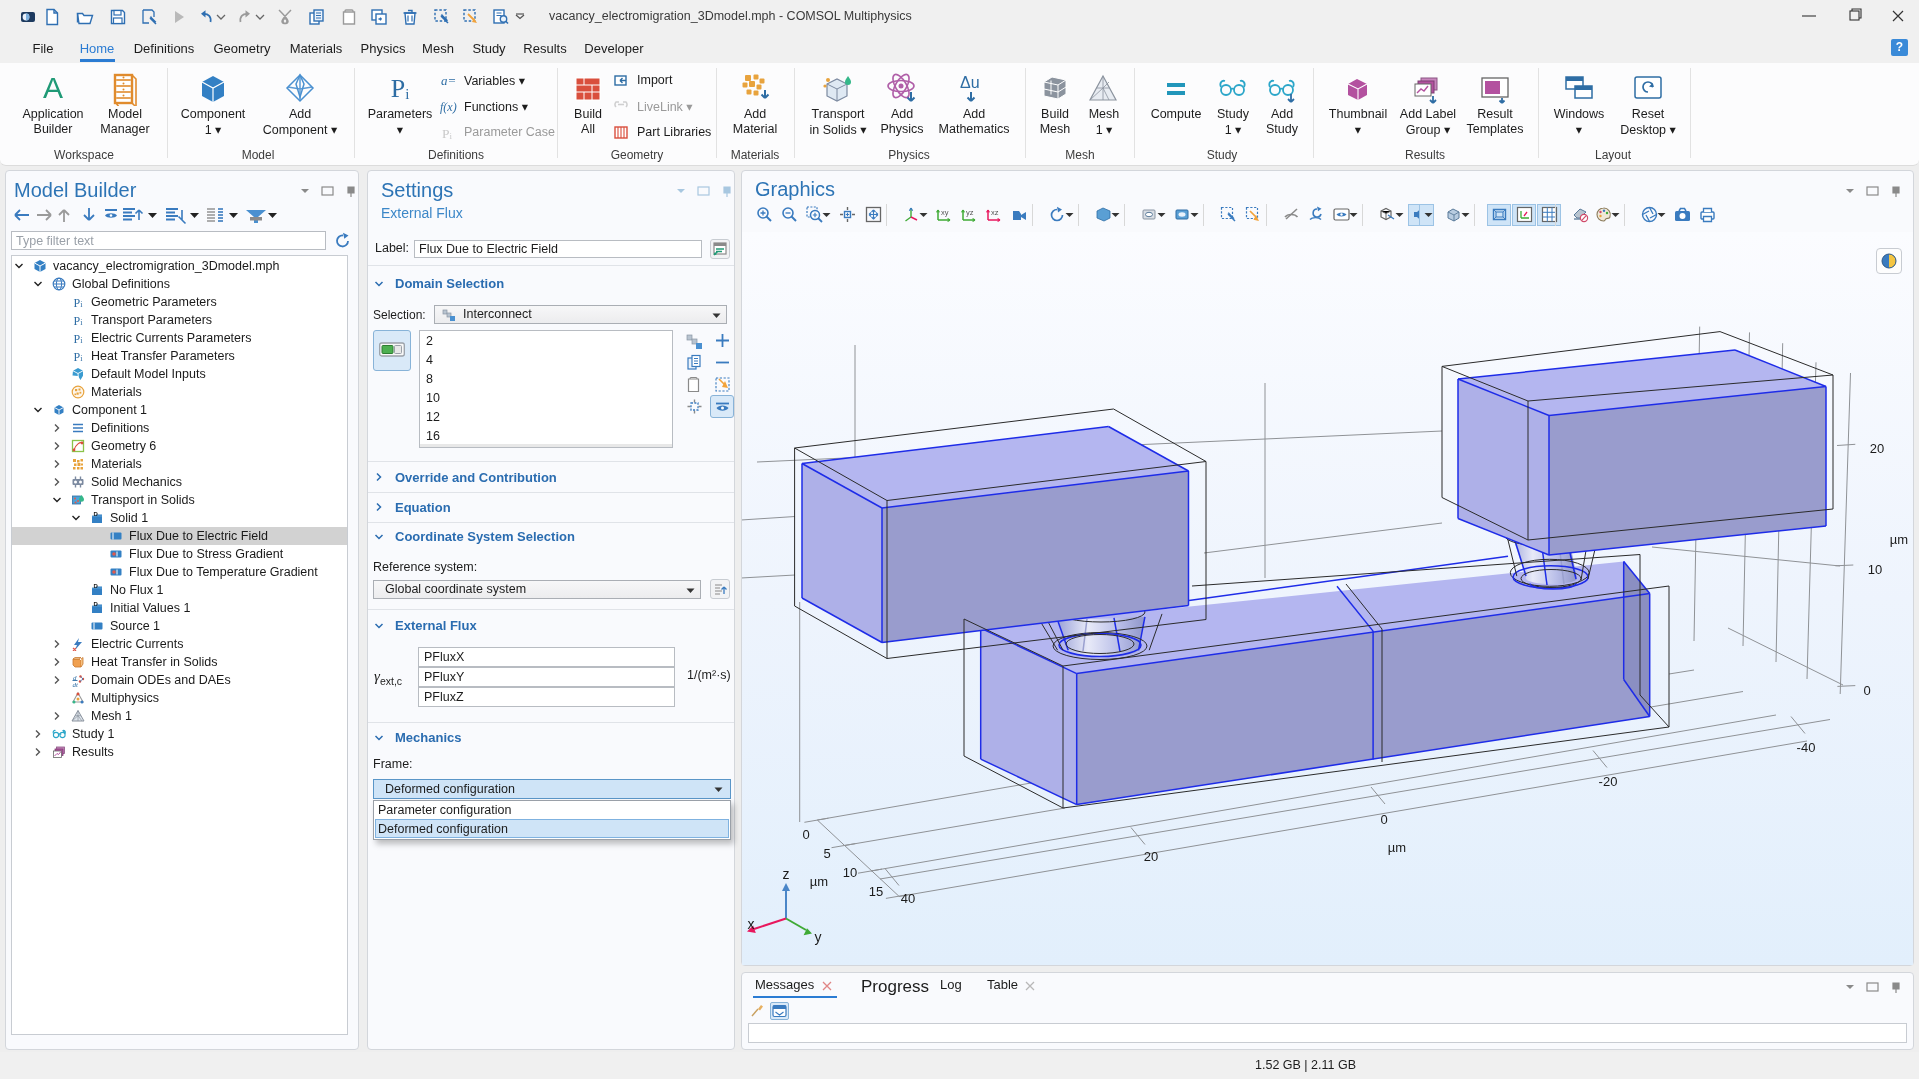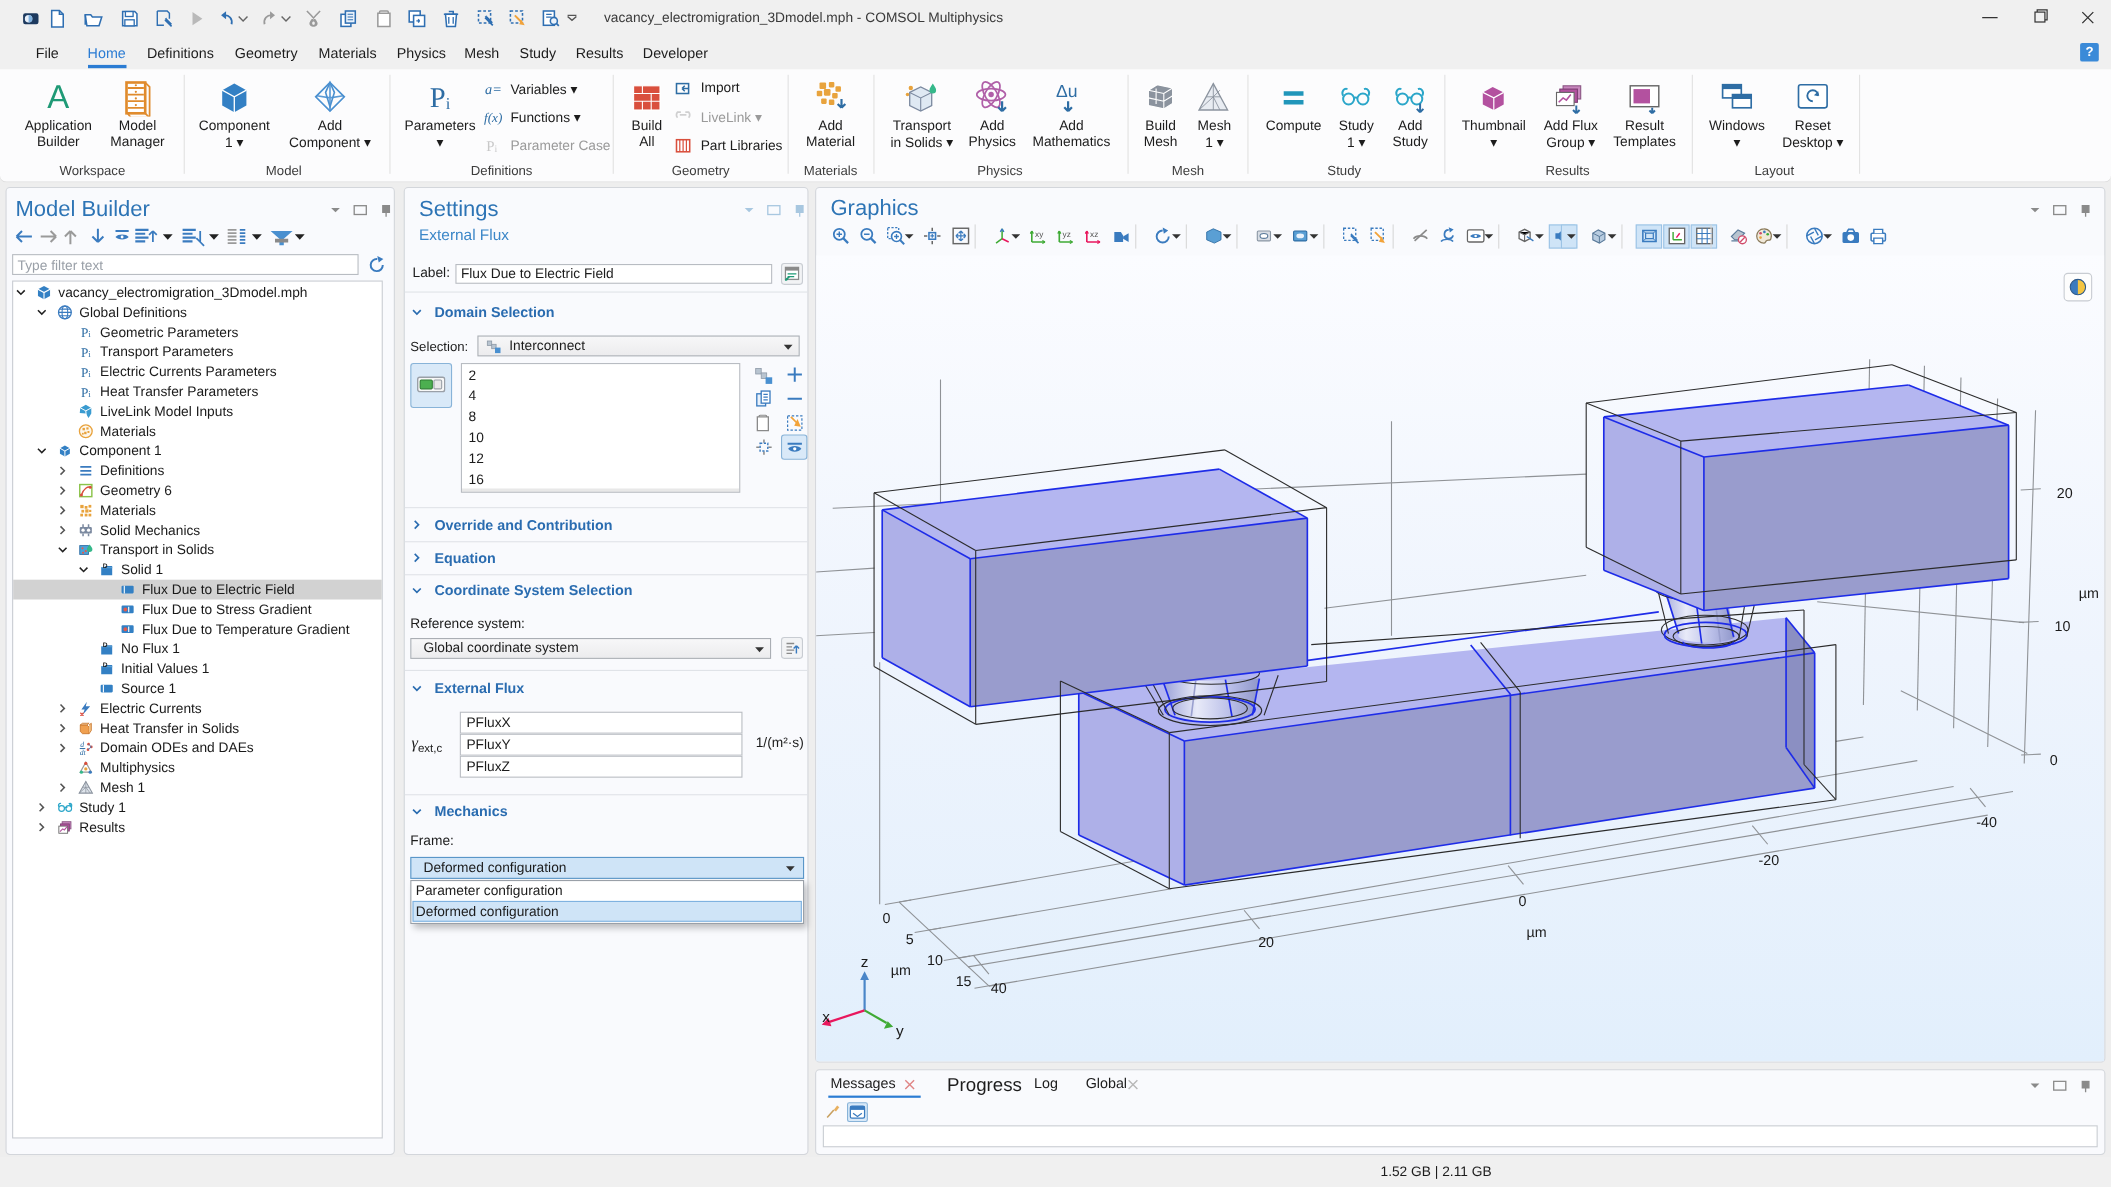--- a/index.html
+++ b/index.html
@@ -296,21 +296,21 @@
   </svg>
 <div class="tb" style="left:1358px;top:107px;transform:translateX(-50%)">Thumbnail</div>
 <div class="tb" style="left:1358px;top:122px;transform:translateX(-50%)">▾</div>
 <svg class="abs" style="left:1411px;top:72px" width="34" height="34" viewBox="0 0 34 34">
     <rect x="10" y="6" width="16" height="12" fill="#c886bd" stroke="#8a5583" stroke-width="1"></rect>
     <rect x="7" y="9" width="16" height="12" fill="#b3519f" stroke="#7c3f73" stroke-width="1"></rect>
     <rect x="4" y="12" width="16" height="12" fill="#fff" stroke="#666" stroke-width="1"></rect>
     <path d="M6 21l4-4 3 2 4-5" stroke="#b3519f" stroke-width="1.4" fill="none"></path>
     <path d="M22 24v7m0 0l-3-3m3 3l3-3" stroke="#2e6da4" stroke-width="1.8" fill="none"></path>
   </svg>
-<div class="tb" style="left:1428px;top:107px;transform:translateX(-50%)">Add Flux</div>
+<div class="tb" style="left:1428px;top:107px;transform:translateX(-50%)">Add Label</div>
 <div class="tb" style="left:1428px;top:122px;transform:translateX(-50%)">Group ▾</div>
 <svg class="abs" style="left:1478px;top:72px" width="34" height="34" viewBox="0 0 34 34">
     <rect x="4" y="6" width="26" height="19" fill="#fff" stroke="#666" stroke-width="1.3"></rect>
     <rect x="7" y="9" width="15" height="13" fill="#b3519f"></rect>
     <path d="M24 26v5m0 0l-2.5-2.5M24 31l2.5-2.5" stroke="#2e6da4" stroke-width="1.8" fill="none"></path>
   </svg>
 <div class="tb" style="left:1495px;top:107px;transform:translateX(-50%)">Result</div>
 <div class="tb" style="left:1495px;top:122px;transform:translateX(-50%)">Templates</div>
 <svg class="abs" style="left:1562px;top:72px" width="34" height="34" viewBox="0 0 34 34">
     <rect x="4" y="5" width="17" height="12" fill="#fff" stroke="#2e6da4" stroke-width="1.5"></rect>
@@ -409,21 +409,21 @@
   </svg>
 <div class="abs" style="left:91px;top:331px;font-size:12.5px;color:#1a1a1a;white-space:nowrap">Electric Currents Parameters</div>
 <svg class="abs" style="left:71px;top:349px" width="14" height="14" viewBox="0 0 14 14">
     <text x="7" y="11.5" font-size="12" fill="#2e6da4" text-anchor="middle" font-family="Liberation Serif">P<tspan font-size="8">i</tspan></text>
   </svg>
 <div class="abs" style="left:91px;top:349px;font-size:12.5px;color:#1a1a1a;white-space:nowrap">Heat Transfer Parameters</div>
 <svg class="abs" style="left:71px;top:367px" width="14" height="14" viewBox="0 0 14 14">
     <path d="M7 1l5 2.8v5L9.5 13 7 9 1.5 8.5 2 3.8z" fill="#3a9bd0"></path>
     <path d="M12 3.8L7 6.5 2 3.8M7 6.5l.5 6" stroke="#fff" stroke-width="0.9" fill="none"></path>
   </svg>
-<div class="abs" style="left:91px;top:367px;font-size:12.5px;color:#1a1a1a;white-space:nowrap">LiveLink Model Inputs</div>
+<div class="abs" style="left:91px;top:367px;font-size:12.5px;color:#1a1a1a;white-space:nowrap">Default Model Inputs</div>
 <svg class="abs" style="left:71px;top:385px" width="14" height="14" viewBox="0 0 14 14">
     <circle cx="7" cy="7" r="5.8" fill="#fdf6ec" stroke="#e8a33d" stroke-width="1.2"></circle>
     <g fill="#e8a33d">
       <rect x="4" y="4" width="2.2" height="2.2"></rect>
       <rect x="7.5" y="3.5" width="2" height="2"></rect>
       <rect x="5.5" y="7.5" width="2.2" height="2.2"></rect>
       <rect x="8.5" y="6.8" width="1.8" height="1.8"></rect>
       <rect x="3.5" y="8.5" width="1.6" height="1.6"></rect>
     </g>
   </svg>
@@ -1130,21 +1130,21 @@
     <circle cx="8" cy="8" r="7" fill="none" stroke="#2e5a8a"></circle>
   </svg>
 <div class="panel" style="left:741px;top:972px;width:1173px;height:78px"></div>
 <div class="abs" style="left:755px;top:977px;font-size:13px;color:#1c1c1c">Messages</div>
 <svg class="abs" style="left:822px;top:981px" width="10" height="10">
     <path d="M1 1l8 8M9 1L1 9" stroke="#e08585" stroke-width="1.3"></path>
   </svg>
 <div class="abs" style="left:753px;top:996px;width:84px;height:2px;background:#2b7cd3"></div>
 <div class="abs" style="left:861px;top:977px;font-size:17px;color:#1c1c1c">Progress</div>
 <div class="abs" style="left:940px;top:977px;font-size:13px;color:#1c1c1c">Log</div>
-<div class="abs" style="left:987px;top:977px;font-size:13px;color:#1c1c1c">Global</div>
+<div class="abs" style="left:987px;top:977px;font-size:13px;color:#1c1c1c">Table</div>
 <svg class="abs" style="left:1025px;top:981px" width="10" height="10">
     <path d="M1 1l8 8M9 1L1 9" stroke="#b8b8b8" stroke-width="1.3"></path>
   </svg>
 <svg class="abs" style="left:1845px;top:982px" width="62" height="12" viewBox="0 0 62 12">
     <path d="M1 3l4 4 4-4z" fill="#8a8a8a"></path>
     <rect x="22" y="1" width="11" height="8" fill="none" stroke="#8a8a8a" stroke-width="1.2"></rect>
     <path d="M48 1h6v6h-6zM51 7v4" fill="#8a8a8a" stroke="#8a8a8a" stroke-width="1.2"></path>
   </svg>
 <svg class="abs" style="left:750px;top:1003px" width="15" height="15" viewBox="0 0 15 15">
     <path d="M2 13l6-7" stroke="#c8a060" stroke-width="1.4"></path>

